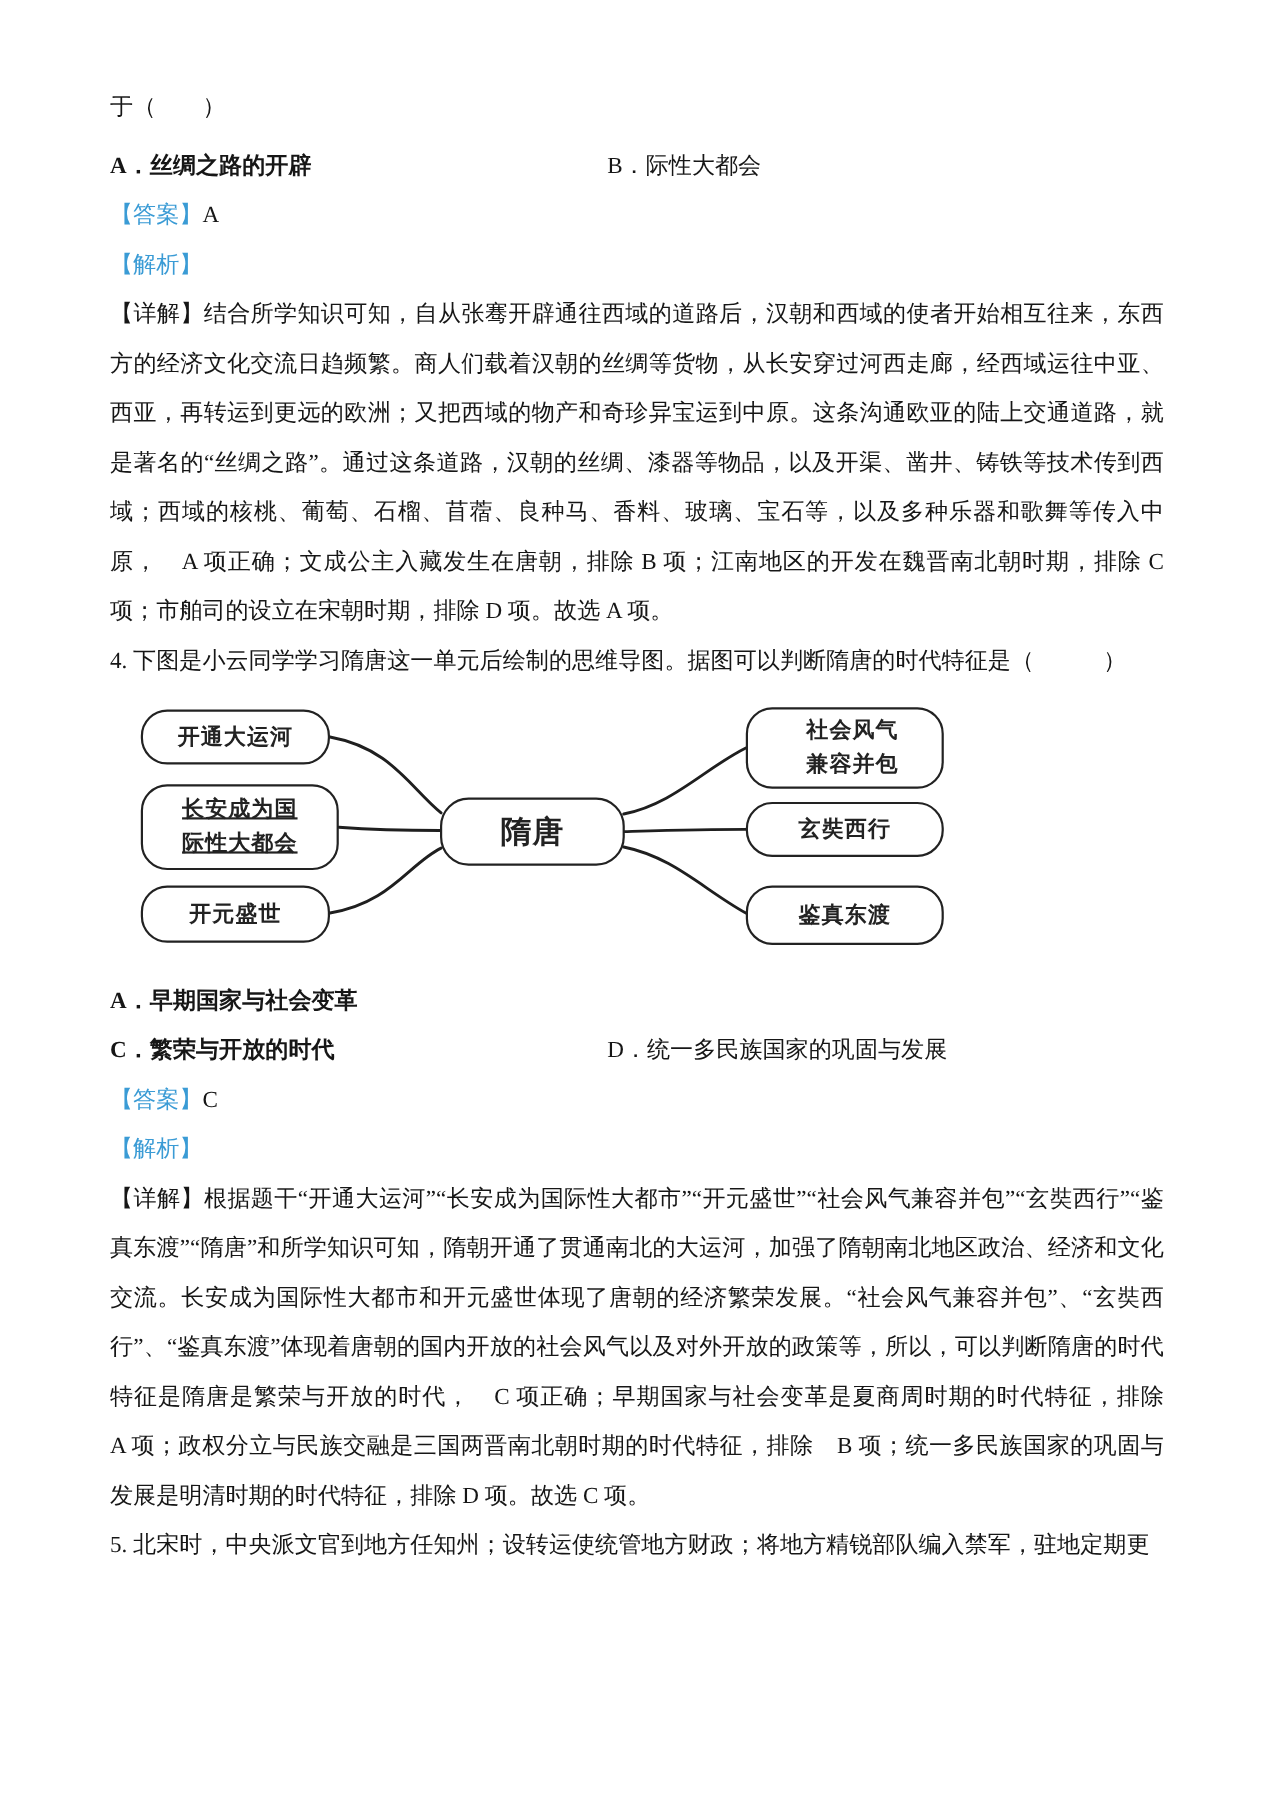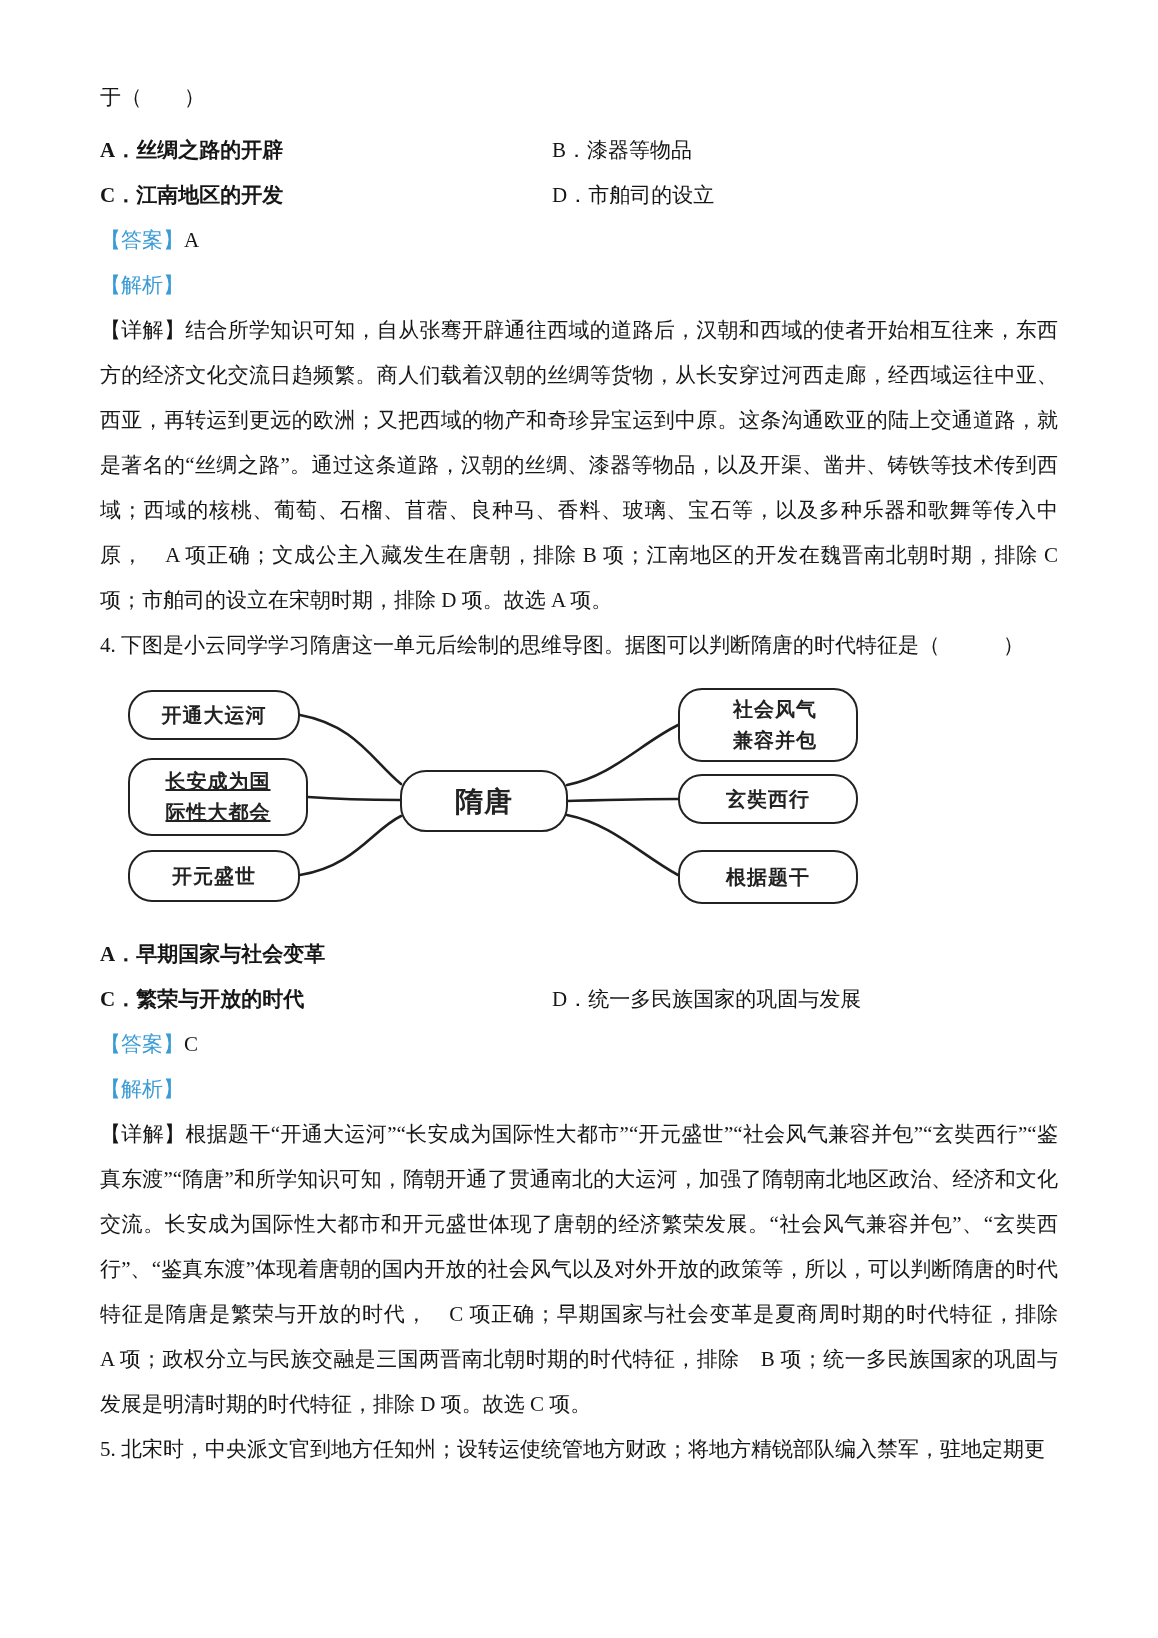--- a/index.html
+++ b/index.html
@@ -48,25 +48,21 @@
 </style>
 </head>
 <body>
 
 <div class="page">
 
   <div class="line">于（　　）</div>
 
   <div class="options-row options-first">
     <div class="opt-left">A．丝绸之路的开辟</div>
-    <div>B．漆器等物品</div>
-  </div>
-  <div class="options-row">
-    <div class="opt-left">C．江南地区的开发</div>
-    <div>D．市舶司的设立</div>
+    <div>B．际性大都会</div>
   </div>
 
   <div class="line">
     <span class="label-blue">【答案】</span><span class="answer-value">A</span>
   </div>
   <div class="line">
     <span class="label-blue">【解析】</span>
   </div>
   <p class="para">
     <span>【详解】</span><span>结合所学知识可知，自从张骞开辟通往西域的道路后，汉朝和西域的使者开始相互往来，东西方的经济文化交流日趋频繁。商人们载着汉朝的丝绸等货物，从长安穿过河西走廊，经西域运往中亚、西亚，再转运到更远的欧洲；又把西域的物产和奇珍异宝运到中原。这条沟通欧亚的陆上交通道路，就是著名的“丝绸之路”。通过这条道路，汉朝的丝绸、漆器等物品，以及开渠、凿井、铸铁等技术传到西域；西域的核桃、葡萄、石榴、苜蓿、良种马、香料、玻璃、宝石等，以及多种乐器和歌舞等传入中原，　A 项正确；文成公主入藏发生在唐朝，排除 B 项；江南地区的开发在魏晋南北朝时期，排除 C 项；市舶司的设立在宋朝时期，排除 D 项。故选 A 项。</span>
@@ -86,21 +82,21 @@
       </g>
     </svg>
     <div class="node" style="left:28px; top:8px; width:172px; height:50px;">开通大运河</div>
     <div class="node" style="left:28px; top:76px; width:180px; height:78px;text-decoration:underline;">长安成为国
 际性大都会</div>
     <div class="node" style="left:28px; top:168px; width:172px; height:52px;">开元盛世</div>
     <div class="node node-center" style="left:300px; top:88px; width:168px; height:62px;">隋唐</div>
     <div class="node" style="left:578px; top:6px; width:180px; height:74px;padding-left:14px;">社会风气
 兼容并包</div>
     <div class="node" style="left:578px; top:92px; width:180px; height:50px;">玄奘西行</div>
-    <div class="node" style="left:578px; top:168px; width:180px; height:54px;">根据题干</div>
+    <div class="node" style="left:578px; top:168px; width:180px; height:54px;">鉴真东渡</div>
   </div>
 
   <div class="options-row">
     <div class="opt-left">A．早期国家与社会变革</div>
   </div>
   <div class="options-row">
     <div class="opt-left">C．繁荣与开放的时代</div>
     <div>D．统一多民族国家的巩固与发展</div>
   </div>
 

